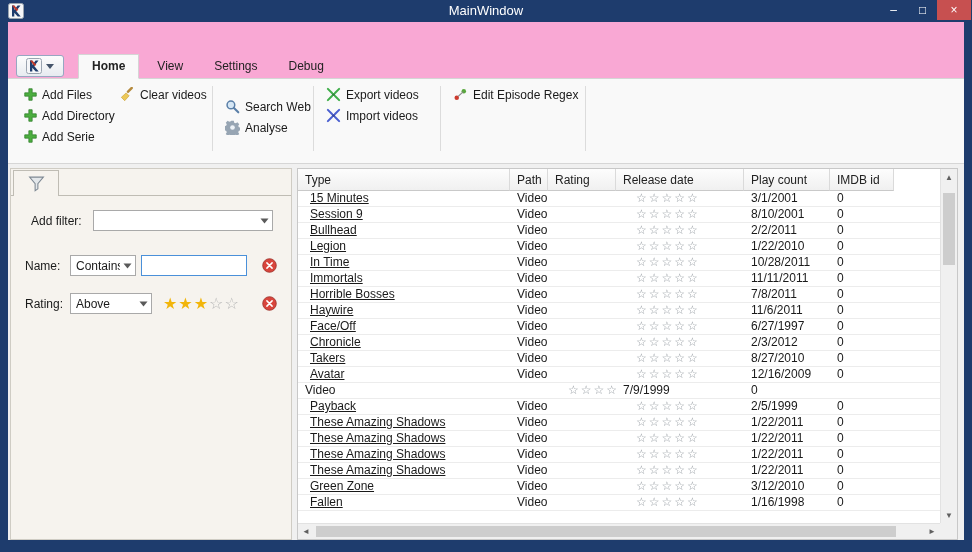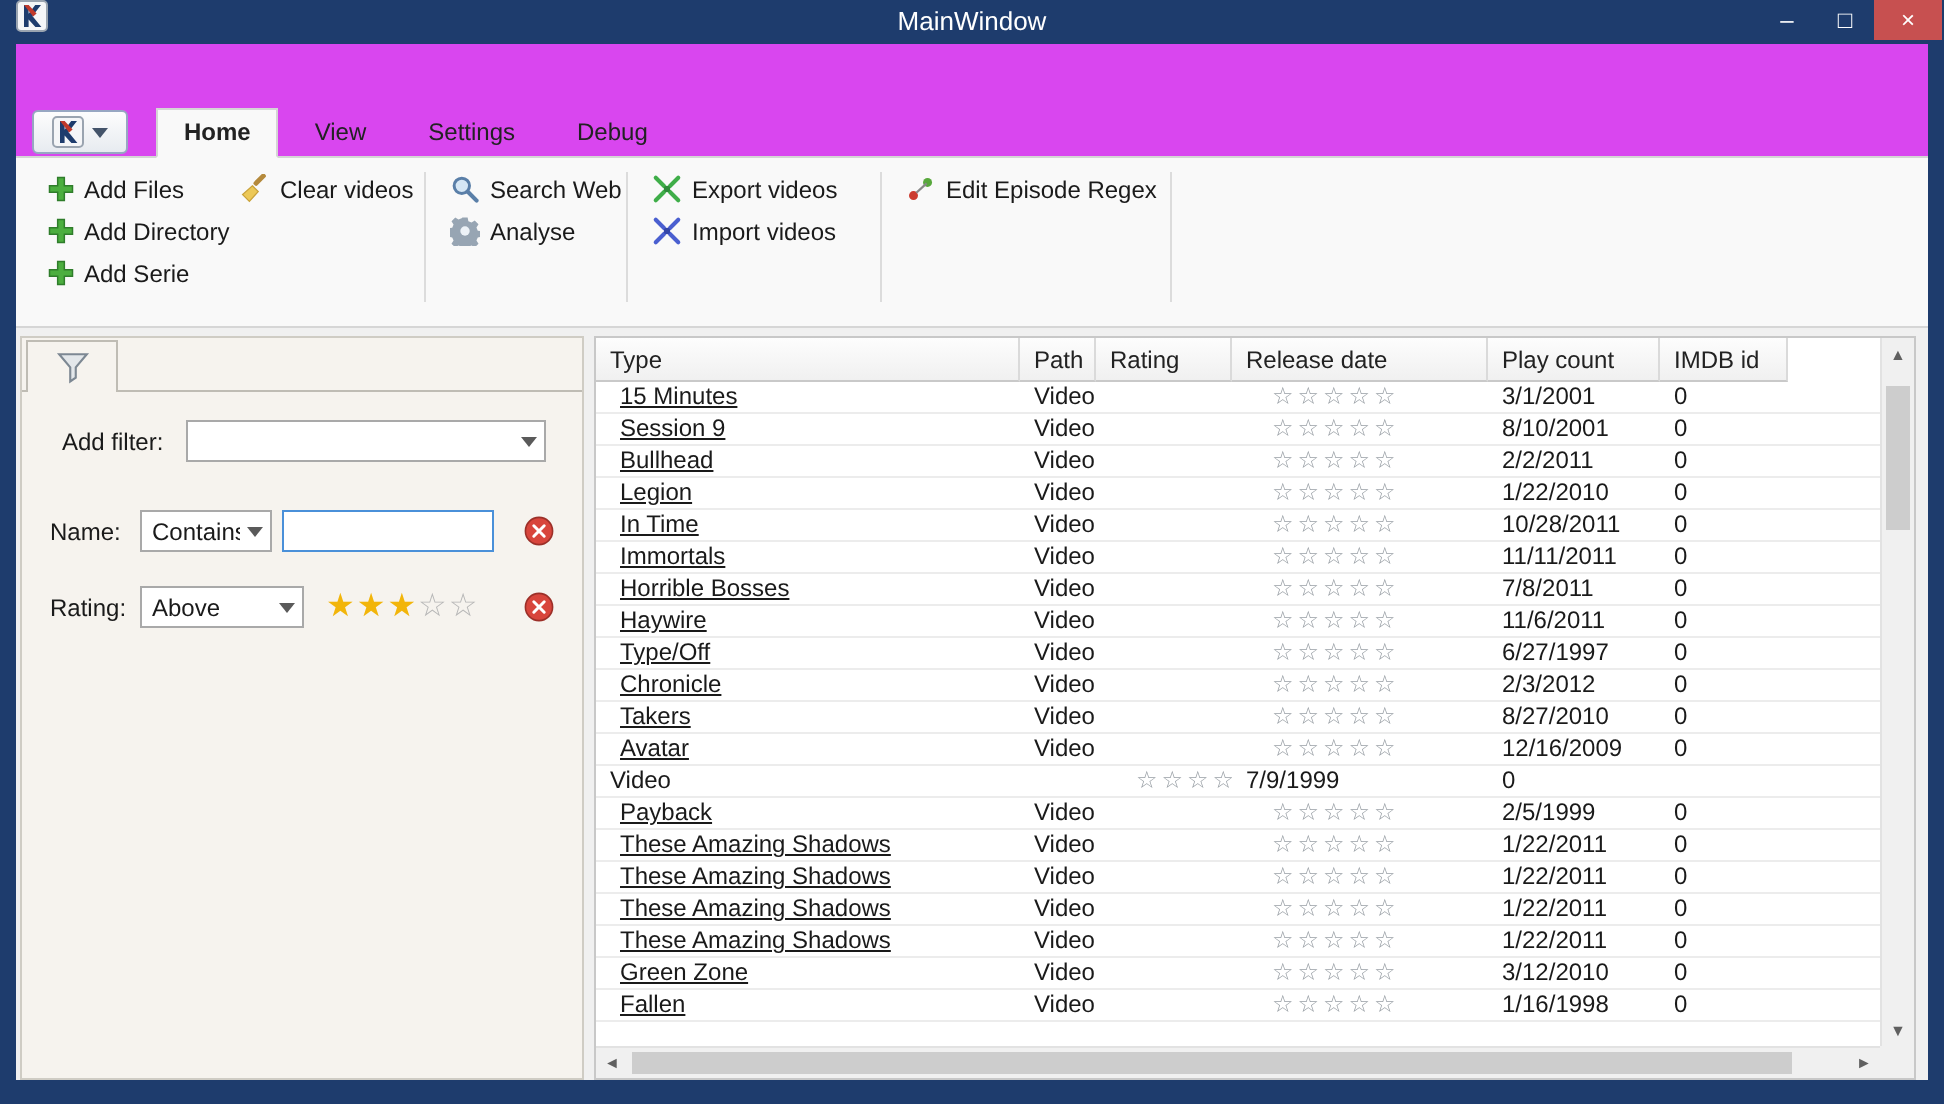--- a/index.html
+++ b/index.html
@@ -1,40 +1,40 @@
 <!DOCTYPE html>
 <html><head>
 <meta charset="utf-8">
 <style>
   * { margin:0; padding:0; box-sizing:border-box; }
   body { font-family:"Liberation Sans", sans-serif; background:#bfbfbf; }
   .window { width:972px; height:552px; position:relative; background:#1e3c6d; overflow:hidden; }
 
   
-  .titlebar { height:22px; display:flex; padding-left:8px; position:relative; }
+  .titlebar { height:22px; display:flex; align-items:center; padding-left:8px; position:relative; }
   .app-ico { width:16px; height:16px; display:inline-flex; }
   .title-text { position:absolute; left:0; right:0; top:3px; text-align:center; color:#fff; font-size:13px; }
   .win-controls { position:absolute; right:1px; top:0; display:flex; height:20px; z-index:5; }
   .wbtn { width:29px; display:flex; align-items:center; justify-content:center; color:#fff; font-size:12px; cursor:default; }
   .wbtn.close { background:#c75050; width:34px; }
 
   
   .inner { position:absolute; left:8px; right:8px; top:22px; bottom:12px; background:#f0f0f0; display:flex; flex-direction:column; }
 
   
-  .tabrow { height:57px; background:#d946ef; border-bottom:1px solid #d5d5d5; display:flex; align-items:flex-end; padding-left:8px; position:relative; }
+  .tabrow { height:57px; background:#f9a8d4; border-bottom:1px solid #d5d5d5; display:flex; align-items:flex-end; padding-left:8px; position:relative; }
   .appbtn { width:48px; height:22px; margin:0 14px 1px 0; border:1px solid #97a7c2; border-radius:3px; background:linear-gradient(#fdfdfd,#e7ebf0); display:flex; align-items:center; justify-content:center; gap:4px; }
   .tabs { display:flex; align-items:flex-end; }
   .rtab { padding:4px 13px 5px; font-size:12px; color:#222; margin-right:5px; }
   .rtab.sel { background:#f9f9f9; border:1px solid #d5d5d5; border-bottom-color:#f9f9f9; margin-bottom:-1px; position:relative; z-index:2; font-weight:bold; }
 
   
   .ribbon-content { height:85px; background:#f9f9f9; border-bottom:1px solid #d6d6d6; display:flex; padding:5px 0 4px 14px; }
   .rcol { display:flex; flex-direction:column; }
-  .rcol.w1 { width:96px; } .rcol.w2 { width:90px; } .rcol.w3 { width:86px; } .rcol.w4 { width:112px; } .rcol.w5 { width:130px; }
+  .rcol.w1 { width:96px; } .rcol.w2 { width:90px; } .rcol.w3 { width:86px;margin-top:12px; } .rcol.w4 { width:112px; } .rcol.w5 { width:130px; }
   .rbtn { display:flex; align-items:center; gap:5px; height:21px; font-size:12px; color:#1a1a1a; padding-left:2px; white-space:nowrap; cursor:default; }
   .rsep { width:1px; background:#dcdcdc; margin:2px 10px 8px 4px; }
   .ico { display:inline-flex; align-items:center; justify-content:center; }
 
   
   .main { flex:1; display:flex; padding:4px 6px 0 2px; gap:5px; background:#f0f0f0; }
 
   
   .filter-panel { width:282px; background:#f6f3ee; border:1px solid #cfccc4; font-size:12px; }
   .fp-tabs { display:flex; height:27px; border-bottom:1px solid #bfbcb4; align-items:flex-end; padding-left:2px; }
@@ -367,21 +367,21 @@
             <div class="tbl-row">
               <div class="cell c0">Haywire</div>
               <div class="cell c1">Video</div>
               <div class="cell c2"></div>
               <div class="cell c3"><span class="stars">☆☆☆☆☆</span></div>
               <div class="cell c4">11/6/2011</div>
               <div class="cell c5">0</div>
               <div class="cell c6"></div>
             </div>
             <div class="tbl-row">
-              <div class="cell c0">Type/Off</div>
+              <div class="cell c0">Face/Off</div>
               <div class="cell c1">Video</div>
               <div class="cell c2"></div>
               <div class="cell c3"><span class="stars">☆☆☆☆☆</span></div>
               <div class="cell c4">6/27/1997</div>
               <div class="cell c5">0</div>
               <div class="cell c6"></div>
             </div>
             <div class="tbl-row">
               <div class="cell c0">Chronicle</div>
               <div class="cell c1">Video</div>

